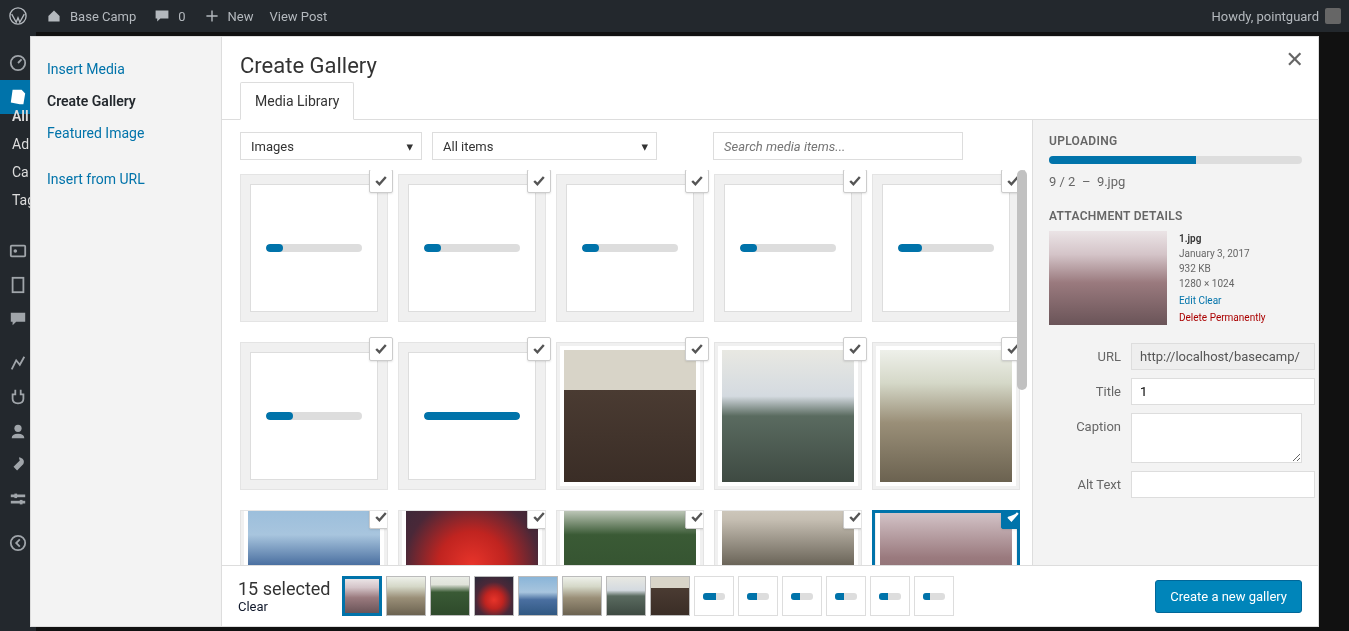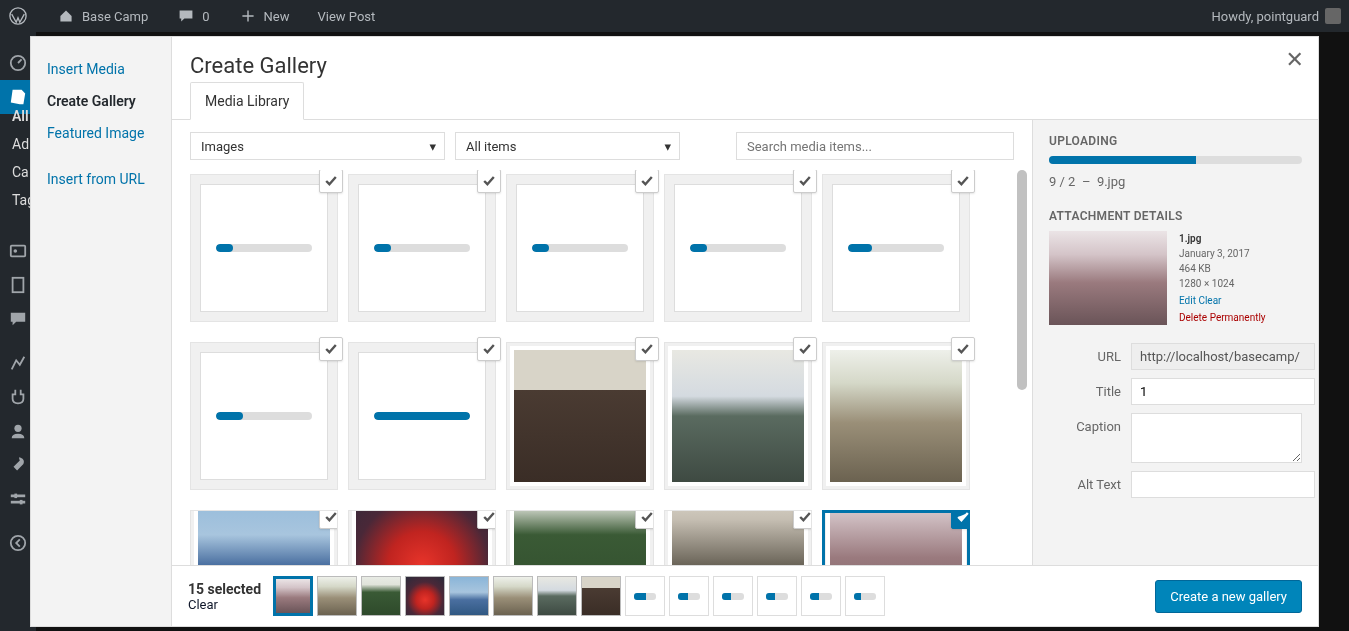--- a/index.html
+++ b/index.html
@@ -1,20 +1,20 @@
 <!DOCTYPE html>
 <html><head>
 <meta charset="utf-8">
 <style>
 * { margin: 0; padding: 0; box-sizing: border-box; font-family: -apple-system, BlinkMacSystemFont, "Segoe UI", Roboto, sans-serif; }
 body { background: #111; color: #333; font-size: 13px; overflow: hidden; }
 
 
 .admin-bar { background: #23282d; height: 32px; display: flex; align-items: center; padding: 0 8px; color: #b4b9be; font-size: 13px; justify-content: space-between; }
-.admin-bar-left, .admin-bar-right { display: flex; align-items: center; gap: 28px; }
+.admin-bar-left, .admin-bar-right { display: flex; align-items: center; gap: 16px; }
 .admin-bar-item { display: flex; align-items: center; gap: 6px; color: #b4b9be; cursor: pointer; }
 .admin-bar-item .ico { width: 20px; height: 20px; display: flex; align-items: center; justify-content: center; }
 
 
 .wp-sidebar { position: absolute; left: 0; top: 32px; width: 36px; background: #23282d; height: calc(100vh - 32px); color: #eee; }
 .wp-sidebar .rail-item { height: 34px; display: flex; align-items: center; justify-content: center; color: #a0a5aa; cursor: pointer; }
 .wp-sidebar .rail-item.active { background: #0073aa; color: #fff; }
 .wp-sidebar .rail-text { position: absolute; left: 0; width: 170px; padding-left: 12px; color: #ddd; font-size: 14px; }
 
 
@@ -32,24 +32,24 @@
 .modal-title { font-size: 22px; font-weight: 400; padding: 16px 18px 4px; }
 .modal-tabs { display: flex; border-bottom: 1px solid #ddd; padding: 0 18px; }
 .modal-tab { padding: 10px 14px; font-size: 14px; color: #0073aa; cursor: pointer; }
 .modal-tab.active { border: 1px solid #ddd; border-bottom: 1px solid #fff; margin-bottom: -1px; background: #fff; color: #333; border-radius: 2px 2px 0 0; }
 
 .content-row { display: flex; flex: 1; min-height: 0; }
 .content-main { flex: 1; display: flex; flex-direction: column; border-right: 1px solid #ddd; min-width: 0; }
 .filters { display: flex; gap: 10px; padding: 12px 18px 10px; align-items: center; }
 .select { height: 28px; border: 1px solid #ddd; background: #fff; padding: 0 28px 0 10px; font-size: 13px; position: relative; display: flex; align-items: center; cursor: pointer; }
 .select .caret { position: absolute; right: 8px; top: 50%; transform: translateY(-50%); }
-.select.w1 { width: 255px; }
+.select.w1 { width: 182px; }
 .select.w2 { width: 225px; }
 .filters .spacer { width: 36px; }
-.search-input { height: 28px; border: 1px solid #ddd; padding: 0 10px; width: 278px; font-size: 13px; color: #888; }
+.search-input { height: 28px; border: 1px solid #ddd; padding: 0 10px; width: 250px; font-size: 13px; font-style: italic; color: #888; }
 
 
 .grid-wrap { flex: 1; overflow-y: auto; padding: 4px 12px 10px 18px; position: relative; }
 .grid { display: flex; flex-wrap: wrap; gap: 10px; }
 .tile { width: 148px; height: 148px; position: relative; border: 1px solid #e4e4e4; background: #f0f0f0; display: flex; align-items: center; justify-content: center; }
 .tile.selected { outline: 3px solid #0073aa; outline-offset: -3px; }
 .tile .chk { position: absolute; right: -6px; top: -6px; width: 24px; height: 24px; background: #fff; border: 1px solid #ccc; display: flex; align-items: center; justify-content: center; border-radius: 2px; box-shadow: 0 1px 2px rgba(0,0,0,.1); }
 .tile .chk svg { width: 16px; height: 16px; }
 .tile.selected .chk-sel { background: #0073aa; border-color: #0073aa; }
 .tile.selected .chk-sel svg path { stroke: #fff; fill: #fff; }
@@ -78,21 +78,21 @@
 .attach-meta .lnk.del { color: #a00; }
 .form-row { display: flex; align-items: flex-start; margin-bottom: 8px; gap: 10px; }
 .form-row label { flex: 0 0 72px; text-align: right; font-size: 13px; color: #666; padding-top: 6px; }
 .form-row input, .form-row textarea { flex: 1; border: 1px solid #ddd; padding: 5px 8px; font-size: 13px; font-family: inherit; }
 .form-row textarea { height: 50px; resize: vertical; }
 .form-row input[readonly] { background: #eee; color: #555; }
 
 
 .modal-footer { border-top: 1px solid #ddd; padding: 10px 16px; display: flex; align-items: center; justify-content: space-between; min-height: 60px; }
 .footer-left { display: flex; align-items: center; gap: 12px; }
-.sel-info .count { font-weight: 700; font-size: 14px; }
+.sel-info .count { font-weight: 400; font-size: 18px; }
 .sel-info .clear { color: #0f172a; font-size: 13px; cursor: pointer; }
 .footer-thumbs { display: flex; gap: 4px; }
 .footer-thumb { width: 40px; height: 40px; background: #ddd; border: 1px solid #bbb; }
 .footer-thumb.sel { border: 3px solid #0073aa; }
 .footer-thumb .mini-bar { width: 22px; height: 7px; background: #ddd; border-radius: 3px; overflow: hidden; margin: 16px auto; }
 .footer-thumb .mini-fill { height: 100%; background: #0073aa; width: 50%; }
 .footer-thumb.ph { background: #fff; border: 1px solid #ddd; }
 .btn-primary { background: #0085ba; color: #fff; border: 1px solid #006799; padding: 8px 14px; font-size: 13px; cursor: pointer; border-radius: 3px; }
 
 
@@ -452,21 +452,21 @@
           &nbsp;<span>–</span>&nbsp;
           <span>9.jpg</span>
         </div>
 
         <h4>ATTACHMENT DETAILS</h4>
         <div class="attach-row">
           <div class="attach-thumb t-street"></div>
           <div class="attach-meta">
             <div class="fn">1.jpg</div>
             <div>January 3, 2017</div>
-            <div>464 KB</div>
+            <div>932 KB</div>
             <div>1280 × 1024</div>
             <span class="lnk">Edit Clear</span>
             <span class="lnk del">Delete Permanently</span>
           </div>
         </div>
 
         <div class="form-row">
           <label>URL</label>
           <input readonly="" value="http://localhost/basecamp/" style="">
         </div>

